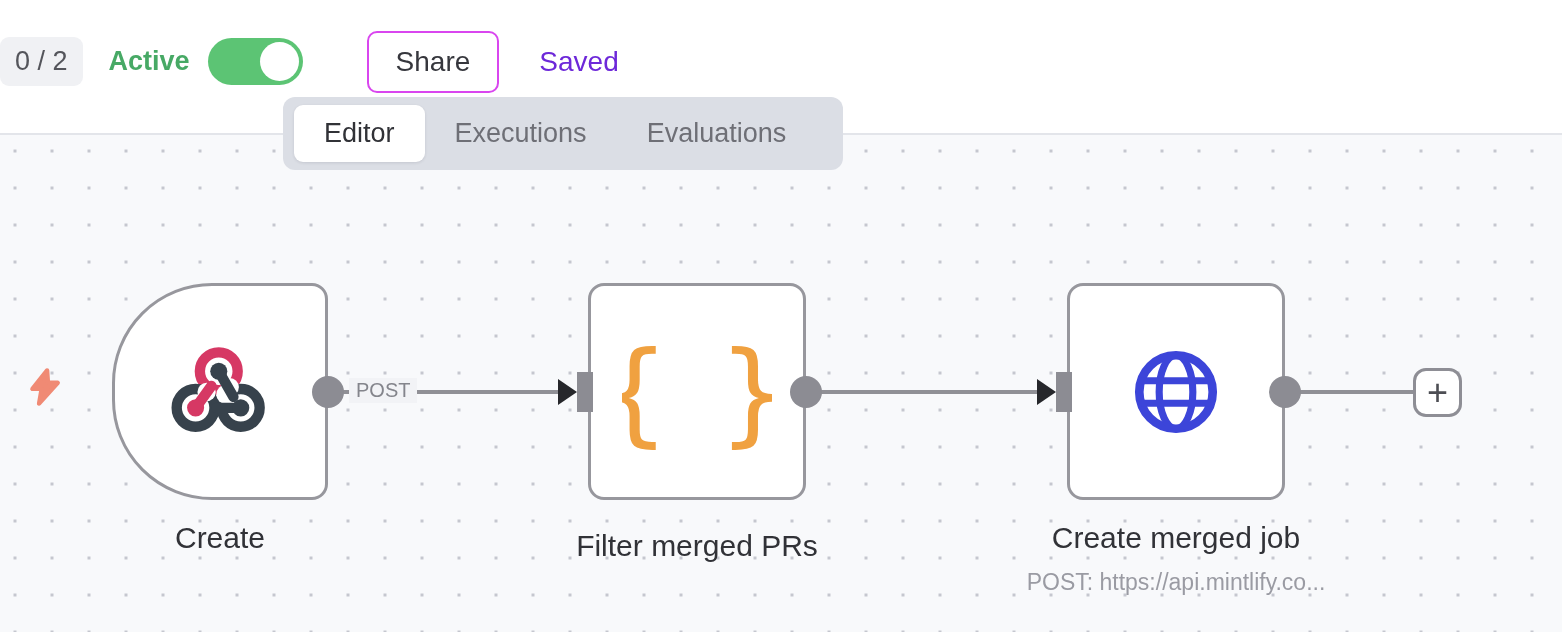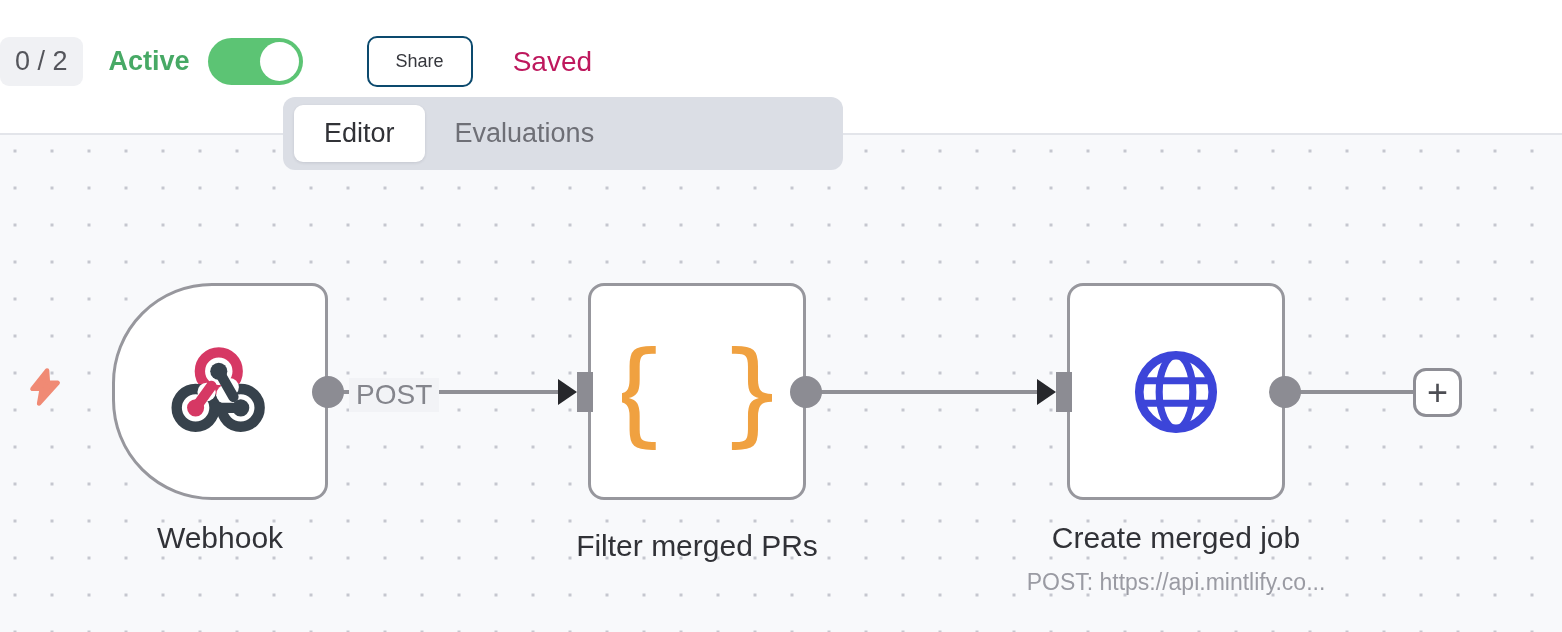--- a/index.html
+++ b/index.html
@@ -21,24 +21,24 @@
   .active-label { font-size:27px; font-weight:600; color:#47a965; margin-left:2px; }
   .toggle {
     position:relative; width:95px; height:47px; border-radius:24px;
     background:#5cc474; margin-left:-6px; cursor:pointer; border:none;
   }
   .toggle .knob {
     position:absolute; top:4px; right:4px; width:39px; height:39px;
     border-radius:50%; background:#ffffff;
   }
   .share-btn {
-    margin-left:40px; background:#ffffff; border:2px solid #0c4a6e; border-radius:10px;
-    padding:13px 27px; font-size:18px; color:#36373d; font-family:inherit; cursor:pointer;
+    margin-left:40px; background:#ffffff; border:2px solid #d946ef; border-radius:10px;
+    padding:13px 27px; font-size:28px; color:#36373d; font-family:inherit; cursor:pointer;
   }
-  .saved-label { font-size:28px; color:#be185d; margin-left:16px; }
+  .saved-label { font-size:28px; color:#6d28d9; margin-left:16px; }
   
   .divider { position:absolute; top:133px; left:0; width:100%; height:2px; background:#e3e5ea; z-index:1; }
   .tabs {
     position:absolute; left:283px; top:97px; width:560px; height:73px;
     background:#dbdee5; border-radius:12px; display:flex; align-items:center;
     padding:12px 11px; z-index:5;
   }
   .tab {
     font-size:27px; color:#6e6f76; padding:13px 30px; border-radius:9px;
     cursor:pointer; white-space:nowrap;
@@ -79,21 +79,21 @@
   }
   .in-rect {
     position:absolute; top:237px; width:16px; height:40px; background:#8c8c93; z-index:4;
   }
   .arrow-head {
     position:absolute; top:244px; width:0; height:0; z-index:4;
     border-top:13px solid transparent; border-bottom:13px solid transparent;
     border-left:19px solid #26272b;
   }
   .conn-label {
-    position:absolute; top:243px; font-size:28px; color:#84858c; background:#f2f3f6;
+    position:absolute; top:243px; font-size:20px; color:#84858c; background:#f2f3f6;
     padding:1px 7px; z-index:4;
   }
   .add-btn {
     position:absolute; left:1413px; top:233px; width:49px; height:49px;
     background:#ffffff; border:3px solid #8e8e95; border-radius:13px;
     font-size:36px; color:#4d4e54; line-height:40px; text-align:center;
     cursor:pointer; z-index:4; font-family:inherit;
   }
   .bolt { position:absolute; left:24px; top:231px; width:42px; height:42px; }
 </style>
@@ -175,24 +175,25 @@
             <line x1="16" y1="39" x2="84" y2="39" stroke-width="7"></line>
             <line x1="16" y1="61" x2="84" y2="61" stroke-width="7"></line>
           </g>
         </svg>
       </div>
     </div>
     <div class="out-dot" style="left:1269px;"></div>
 
     <button class="add-btn">+</button>
 
-    <div class="node-label lbl1">Webhook</div>
+    <div class="node-label lbl1">Create</div>
     <div class="node-label lbl2">Filter merged PRs</div>
     <div class="node-label lbl3">Create merged job</div>
     <div class="node-sub lbl3">POST: https://api.mintlify.co...</div>
   </div>
 
   <div class="tabs">
     <div class="tab active">Editor</div>
+    <div class="tab">Executions</div>
     <div class="tab">Evaluations</div>
   </div>
 
 </div>
 
 </body></html>

